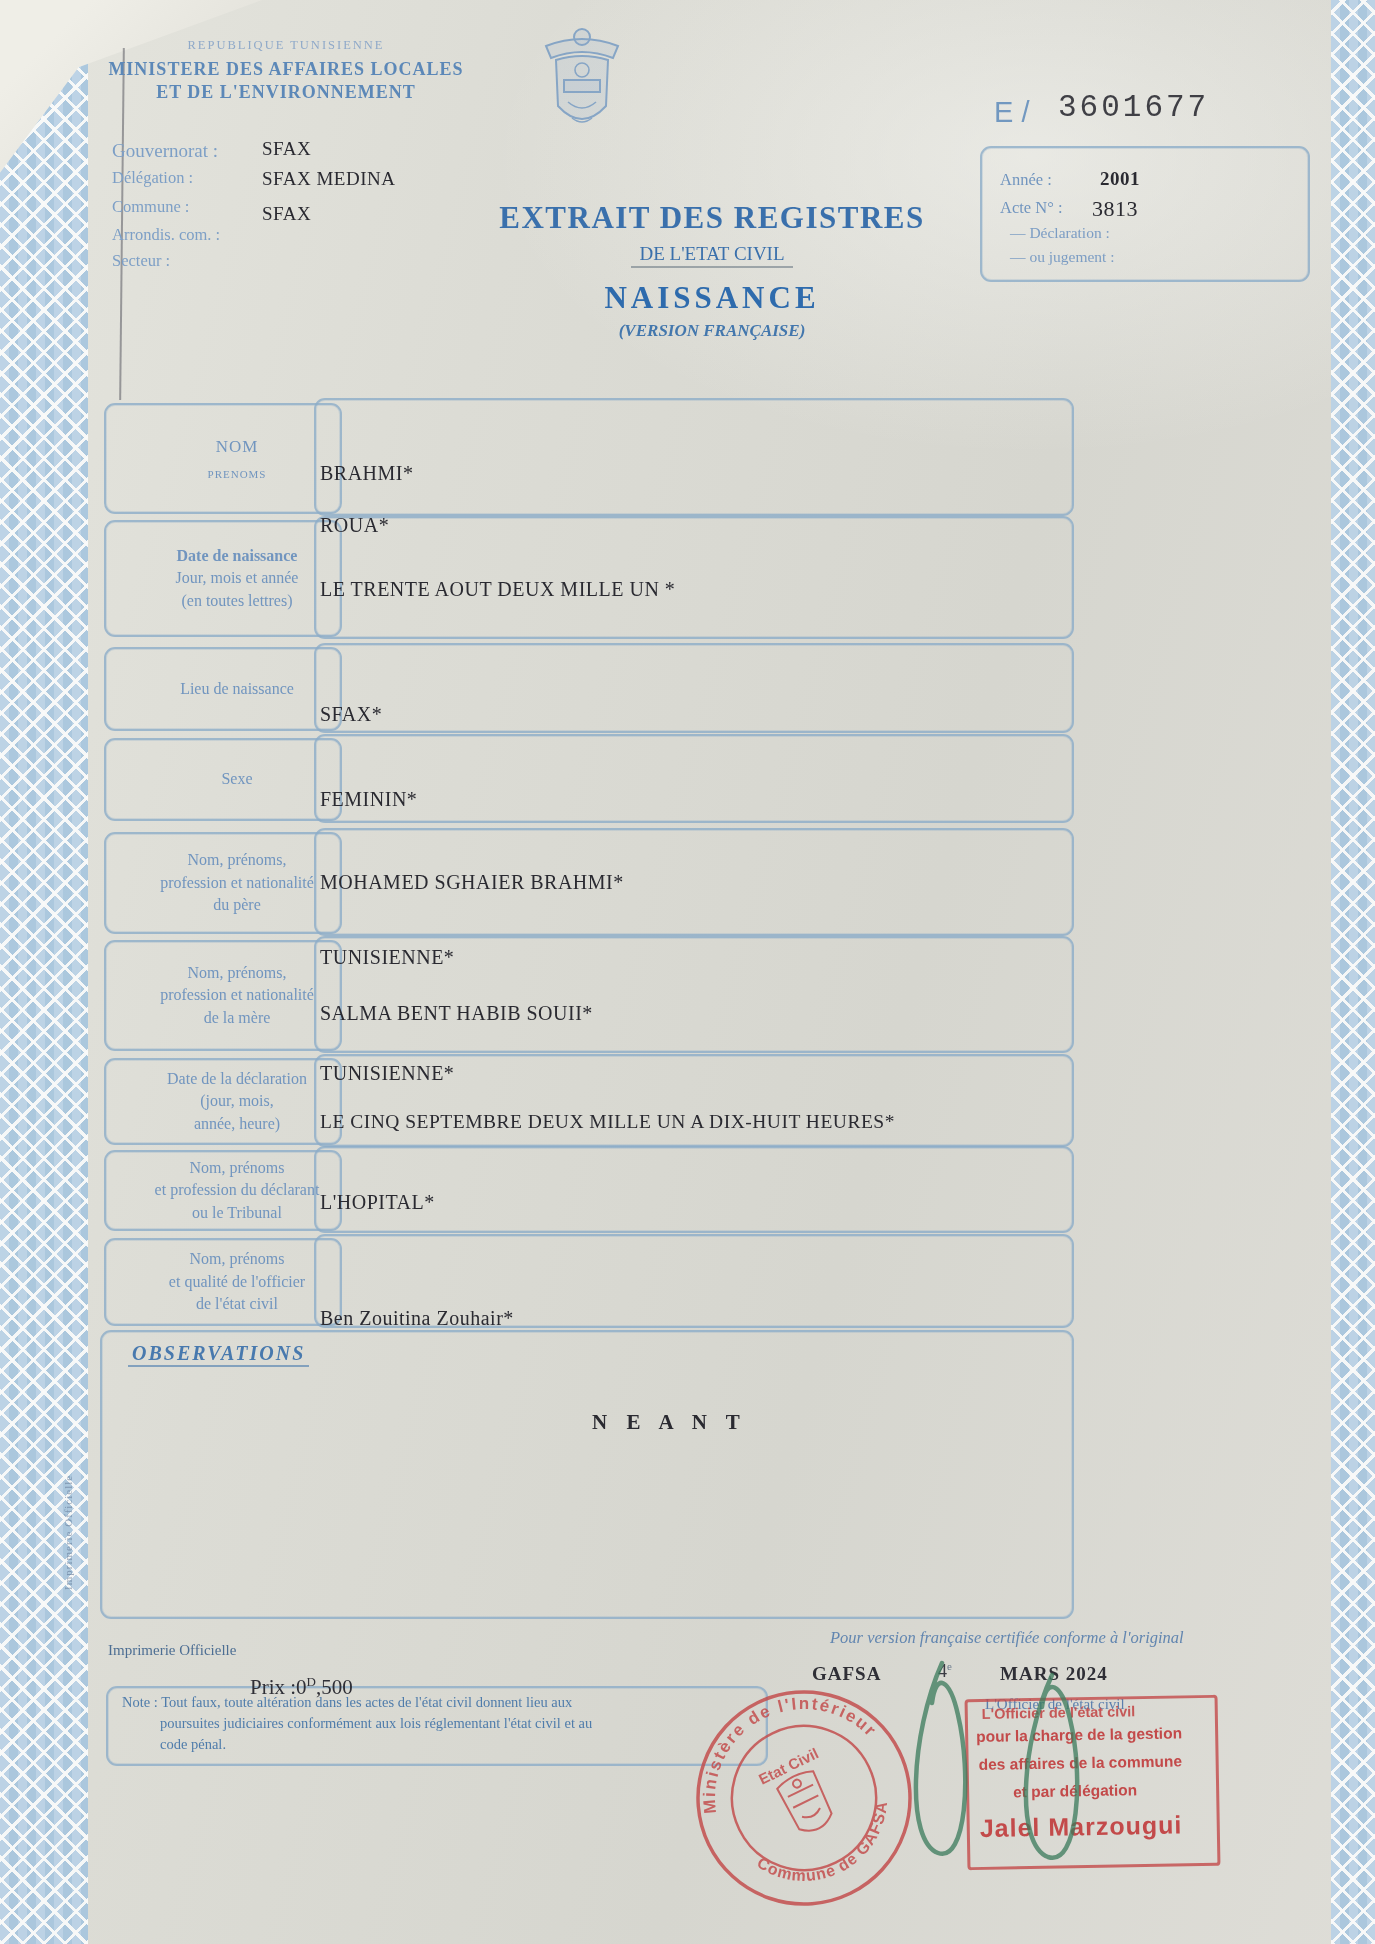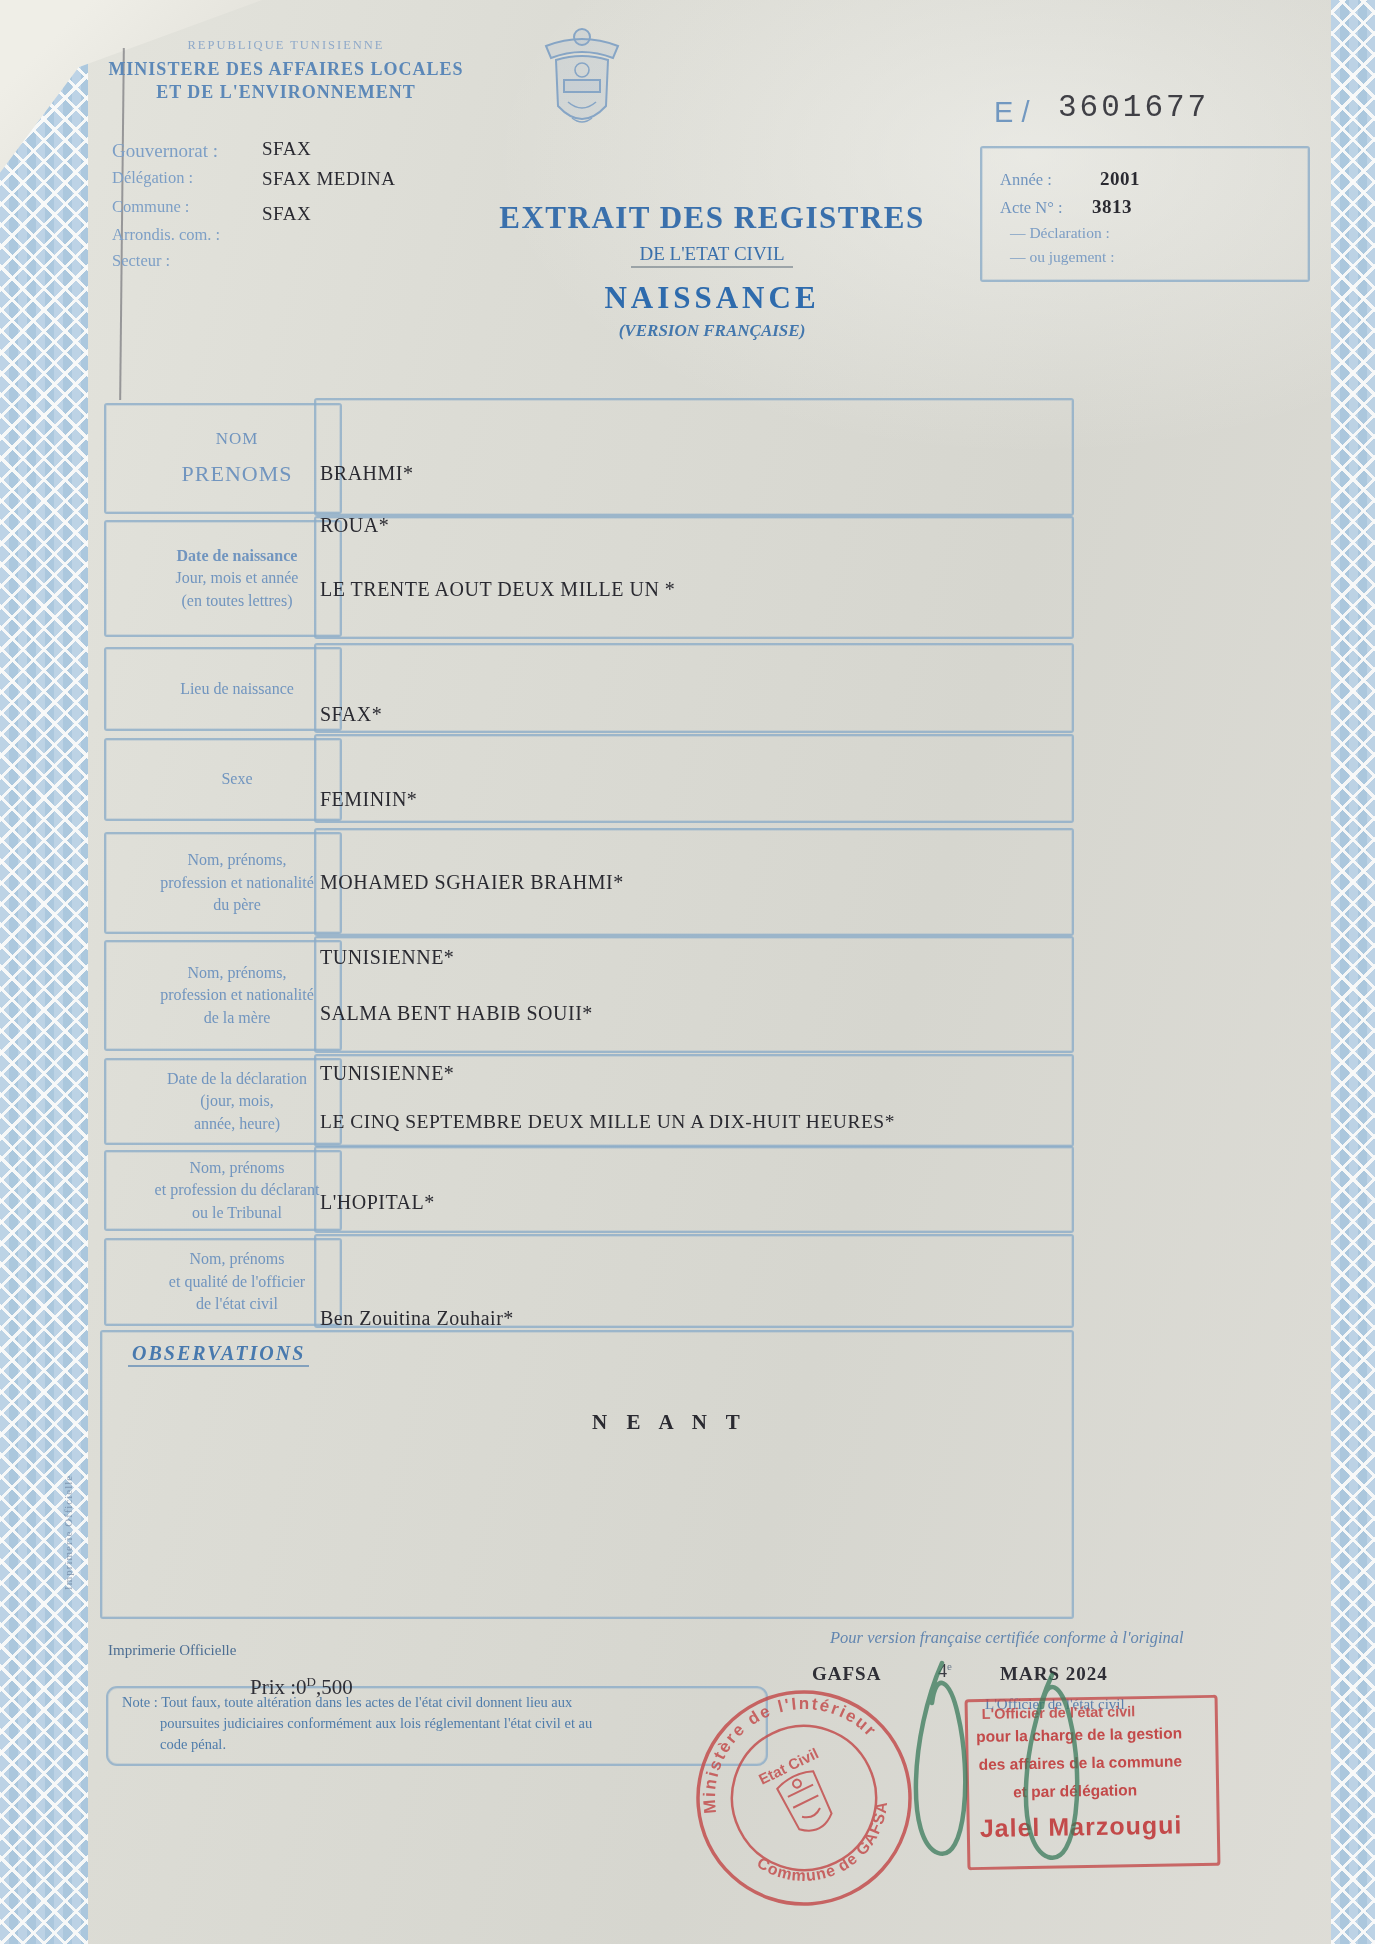--- a/index.html
+++ b/index.html
@@ -4,21 +4,21 @@
 <style>
   html,body{margin:0;padding:0;background:#9a9a94;}
   #page{position:relative;width:1375px;height:1944px;overflow:hidden;
     font-family:"Liberation Serif",serif;
     background:
       radial-gradient(ellipse 900px 500px at 75% 8%, rgba(248,248,244,.55), rgba(248,248,244,0) 60%),
       linear-gradient(105deg,#e4e4dd 0%,#dcdcd5 30%,#d6d6cf 62%,#dedDD7 100%),
       #dcdcd5;}
   .t{position:absolute;white-space:nowrap;}
   .typed{color:#2a2a31;font-size:20px;letter-spacing:.5px;}
-  .box{position:absolute;border:2px solid rgba(140,172,200,.8);border-radius:3px;
+  .box{position:absolute;border:2px solid rgba(140,172,200,.8);border-radius:11px;
        box-shadow:inset 0 0 0 1px rgba(140,172,200,.28);}
   .cellL{left:104px;width:206px;display:flex;flex-direction:column;justify-content:center;align-items:center;}
   .cellV{left:314px;width:728px;}
   .lbl{color:#7195bf;font-size:16px;text-align:center;line-height:1.4;}
   .wave{position:absolute;top:0;bottom:0;z-index:1;opacity:.85;
     background:
       repeating-linear-gradient(45deg, rgba(255,255,255,.95) 0 3px, rgba(255,255,255,0) 3px 15px),
       repeating-linear-gradient(-45deg, rgba(255,255,255,.95) 0 3px, rgba(255,255,255,0) 3px 15px),
       repeating-linear-gradient(90deg,#b7d1e8 0 9px,#a3c4df 9px 18px);}
   .z2{z-index:2;padding-left:28px;} .z4{z-index:4;} .z5{z-index:5;} .z6{z-index:6;}
@@ -56,21 +56,21 @@
     </g>
   </svg>
 
   <div class="t z4" style="left:994px;top:96px;font-size:29px;color:#7298c0;font-family:'Liberation Sans',sans-serif;">E /</div>
   <div class="t z4" style="left:1058px;top:90px;font-size:31px;color:#3f3f45;letter-spacing:3px;font-family:Liberation Mono, monospace;">3601677</div>
 
   <div class="box z4" style="left:980px;top:146px;width:326px;height:132px;">
     <div class="t" style="left:18px;top:22px;font-size:16.5px;color:#7195bf;">Année :</div>
     <div class="t typed" style="left:118px;top:20px;font-weight:bold;font-size:19px;">2001</div>
     <div class="t" style="left:18px;top:50px;font-size:16.5px;color:#7195bf;">Acte N° :</div>
-    <div class="t typed" style="left:110px;top:48px;font-weight:bold;font-size:19px;">3813</div>
+    <div class="t typed" style="left:110px;top:48px;font-weight:normal;font-size:22px;">3813</div>
     <div class="t" style="left:28px;top:76px;font-size:15.5px;color:#7c9dc4;">— Déclaration :</div>
     <div class="t" style="left:28px;top:100px;font-size:15.5px;color:#7c9dc4;">— ou jugement :</div>
   </div>
 
   <div class="t z4" style="left:492px;top:200px;width:440px;text-align:center;white-space:normal;">
     <div style="font-size:31px;font-weight:bold;letter-spacing:1.5px;color:#3a70ac;">EXTRAIT DES REGISTRES</div>
     <div style="margin-top:7px;">
       <span style="font-size:19px;color:#3a70ac;border-bottom:2px solid rgba(100,115,128,.55);padding:0 8px 2px;">DE L'ETAT CIVIL</span>
     </div>
     <div style="font-size:31px;font-weight:bold;letter-spacing:4px;color:#2e6bad;margin-top:15px;">NAISSANCE</div>
@@ -83,21 +83,21 @@
   <div class="t typed z4" style="left:262px;top:168px;font-size:19px;">SFAX MEDINA</div>
   <div class="t z4" style="left:112px;top:197px;font-size:16.5px;color:#7d9fc6;">Commune :</div>
   <div class="t typed z4" style="left:262px;top:203px;font-size:19px;">SFAX</div>
   <div class="t z4" style="left:112px;top:225px;font-size:16.5px;color:#7d9fc6;">Arrondis. com. :</div>
   <div class="t typed z4" style="left:262px;top:225px;font-size:19px;"></div>
   <div class="t z4" style="left:112px;top:251px;font-size:16.5px;color:#7d9fc6;">Secteur :</div>
   <div class="t typed z4" style="left:262px;top:251px;font-size:19px;"></div>
 
   <div class="box cellL z2" style="top:403px;height:107px;">
     <div class="lbl" style="font-size:17px;letter-spacing:1px;">NOM</div>
-    <div class="lbl" style="font-size:22px;letter-spacing:1px;margin-top:8px;text-align:center;">PRENOMS</div>
+    <div class="lbl" style="font-size:11px;letter-spacing:1px;margin-top:8px;text-align:center;">PRENOMS</div>
   </div>
   <div class="box cellV z2" style="top:398px;height:114px;"></div>
   <div class="t typed z4" style="left:320px;top:462px;">BRAHMI*</div>
 
   <div class="box cellL z2" style="top:520px;height:113px;">
     <div class="lbl" style="font-weight:bold;">Date de naissance</div>
     <div class="lbl">Jour, mois et année</div>
     <div class="lbl">(en toutes lettres)</div>
   </div>
   <div class="box cellV z2" style="top:516px;height:119px;"></div>

